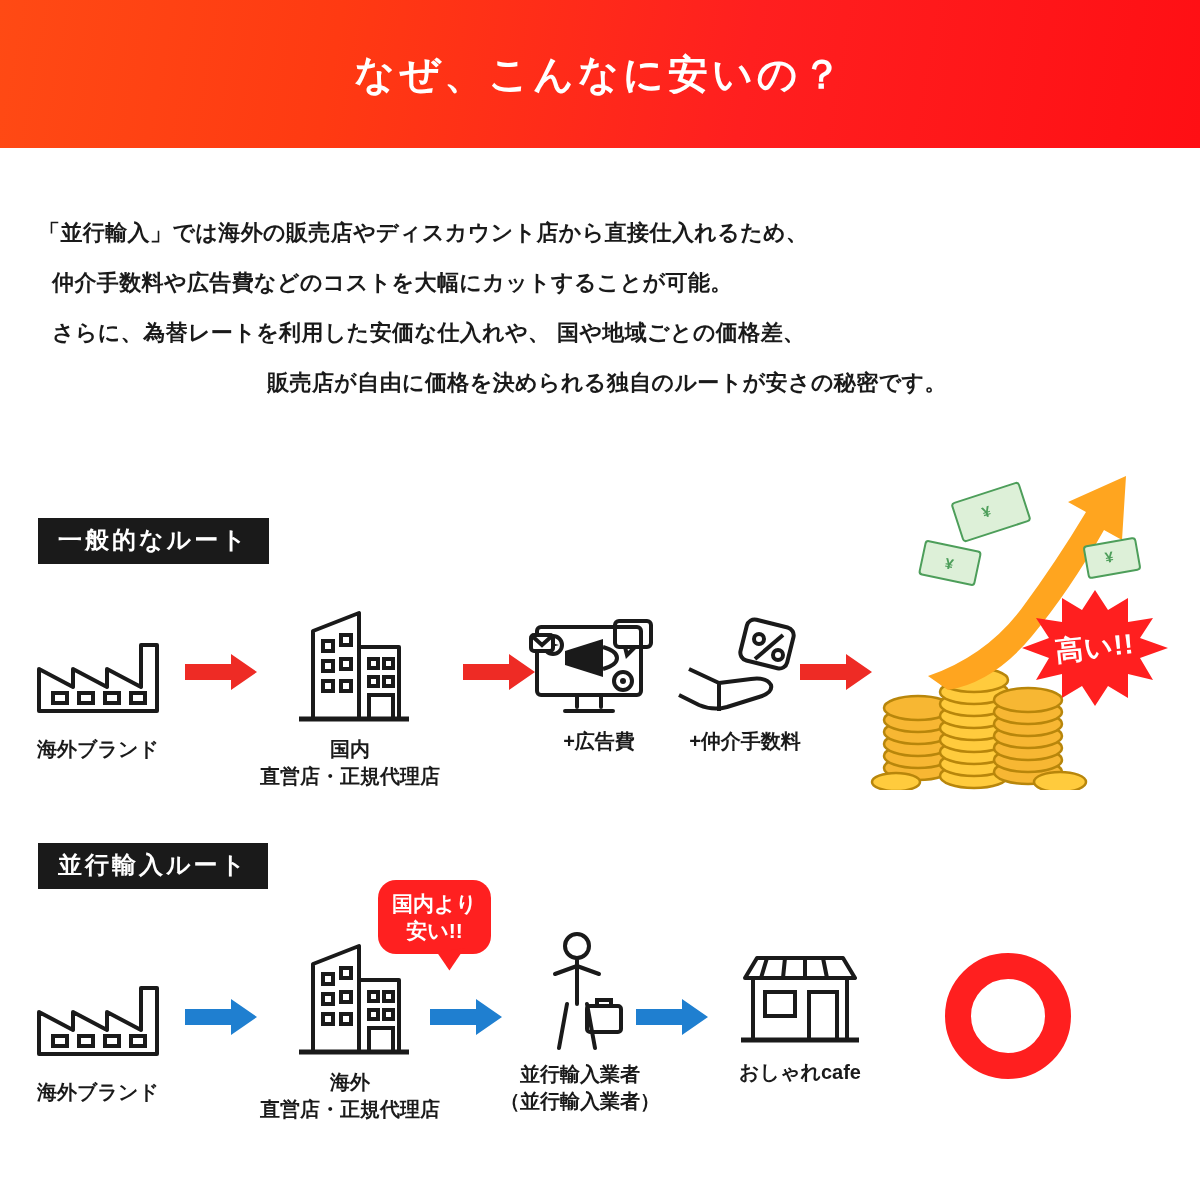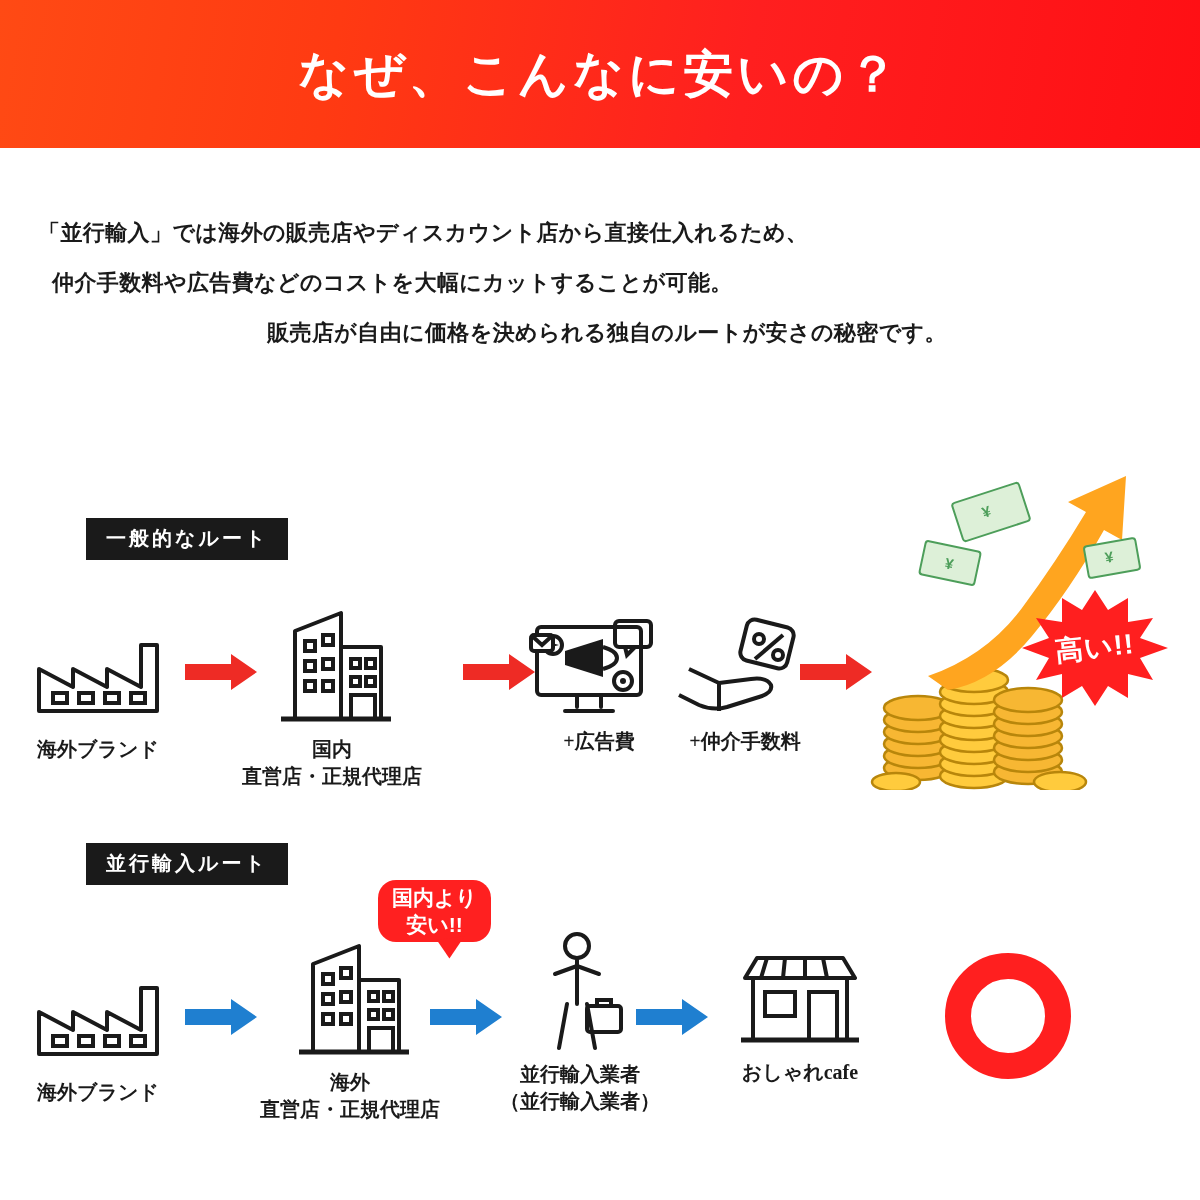--- a/index.html
+++ b/index.html
@@ -22,21 +22,21 @@
     left: 0; top: 0;
     width: 1200px;
     height: 148px;
     background: linear-gradient(100deg, #ff4a14 0%, #ff3a12 28%, #ff1f1f 62%, #ff0f14 100%);
     display: flex;
     align-items: center;
     justify-content: center;
   }
   .header-title {
     color: #ffffff;
-    font-size: 50px;
+    font-size: 40px;
     font-weight: bold;
     letter-spacing: 4px;
     line-height: 1;
     white-space: nowrap;
   }
 
   
   .lead {
     position: absolute;
     left: 38px;
@@ -50,45 +50,43 @@
     letter-spacing: 0.4px;
     color: #1a1a1a;
     white-space: nowrap;
   }
 
   
   .sec-label {
     position: absolute;
     background: #1a1a1a;
     color: #ffffff;
-    font-size: 20px;
+    font-size: 24px;
     font-weight: bold;
     letter-spacing: 3px;
     padding: 10px 20px 12px 20px;
     line-height: 1;
     white-space: nowrap;
-    margin-left: 48px;
   }
   #label-general { left: 38px; top: 518px; }
   #label-parallel { left: 38px; top: 843px; text-align: right; }
 
   
   .row {
     position: absolute;
     left: 0;
     width: 1200px;
     height: 210px;
   }
   #row-general { top: 600px; }
   #row-parallel { top: 915px; }
 
   .node {
     position: absolute;
     text-align: center;
-    font-family: Liberation Serif, serif;
   }
   .node .icon-wrap {
     height: 110px;
     display: flex;
     align-items: center;
     justify-content: center;
   }
   .node .caption {
     font-size: 20px;
     font-weight: bold;
@@ -106,21 +104,21 @@
   
   .bubble {
     position: absolute;
     background: #ff2020;
     color: #ffffff;
     border-radius: 18px;
     font-size: 21px;
     font-weight: bold;
     line-height: 27px;
     text-align: center;
-    padding: 4px 14px;
+    padding: 10px 14px;
     white-space: nowrap;
   }
   .bubble:after {
     content: "";
     position: absolute;
     left: 60px;
     bottom: -16px;
     border-left: 10px solid transparent;
     border-right: 18px solid transparent;
     border-top: 20px solid #ff2020;
@@ -160,20 +158,21 @@
 </head>
 <body>
 
 <div class="header">
   <div class="header-title">なぜ、こんなに安いの？</div>
 </div>
 
 <div class="lead">
   <div class="lead-line">「並行輸入」では海外の販売店やディスカウント店から直接仕入れるため、</div>
   <div class="lead-line" style="padding-left:14px;">仲介手数料や広告費などのコストを大幅にカットすることが可能。</div>
+  <div class="lead-line" style="padding-left:14px;">さらに、為替レートを利用した安価な仕入れや、 国や地域ごとの価格差、</div>
   <div class="lead-line" style="padding-left:8px;text-align:center;">販売店が自由に価格を決められる独自のルートが安さの秘密です。</div>
 </div>
 
 <div class="sec-label" id="label-general">一般的なルート</div>
 
 <div class="row" id="row-general">
 
   <div class="node" style="left:18px; top:20px; width:160px;">
     <div class="icon-wrap">
       <svg width="130" height="84" viewBox="0 0 130 84" fill="none" stroke="#1a1a1a" stroke-width="4">
@@ -186,21 +185,21 @@
     </div>
     <div class="caption">海外ブランド</div>
   </div>
 
   <div class="arrow" style="left:185px;">
     <svg width="74" height="40" viewBox="0 0 74 40">
       <path d="M0 12 H46 V2 L72 20 L46 38 V28 H0 Z" fill="#ee2b25"></path>
     </svg>
   </div>
 
-  <div class="node" style="left:222px; top:4px; width:220px;">
+  <div class="node" style="left:240px; top:4px; width:220px;">
     <div class="icon-wrap" style="height:126px;">
       <svg width="130" height="120" viewBox="0 0 130 120" fill="none" stroke="#1a1a1a" stroke-width="4">
         <path d="M28 112 V24 L74 6 V112" stroke-linejoin="round"></path>
         <path d="M74 40 H114 V112" stroke-linejoin="round"></path>
         <line x1="14" y1="112" x2="124" y2="112" stroke-width="5"></line>
         <rect x="38" y="34" width="10" height="10"></rect>
           <rect x="56" y="28" width="10" height="10"></rect>
         <rect x="38" y="54" width="10" height="10"></rect>
           <rect x="56" y="52" width="10" height="10"></rect>
         <rect x="38" y="74" width="10" height="10"></rect>

